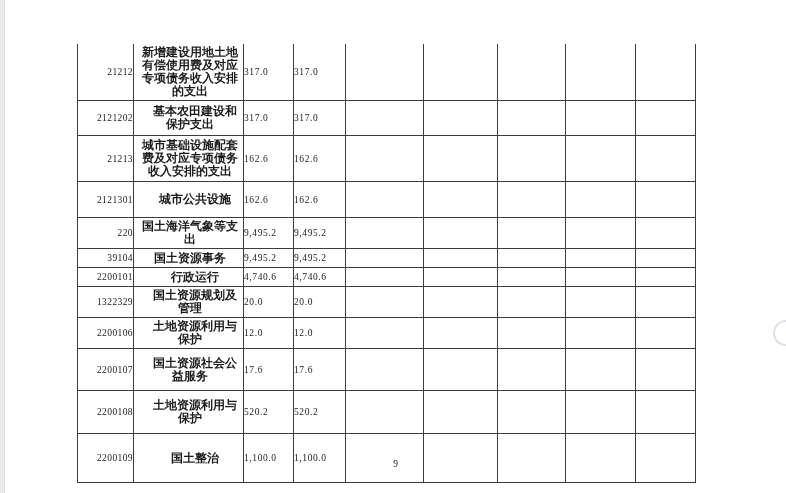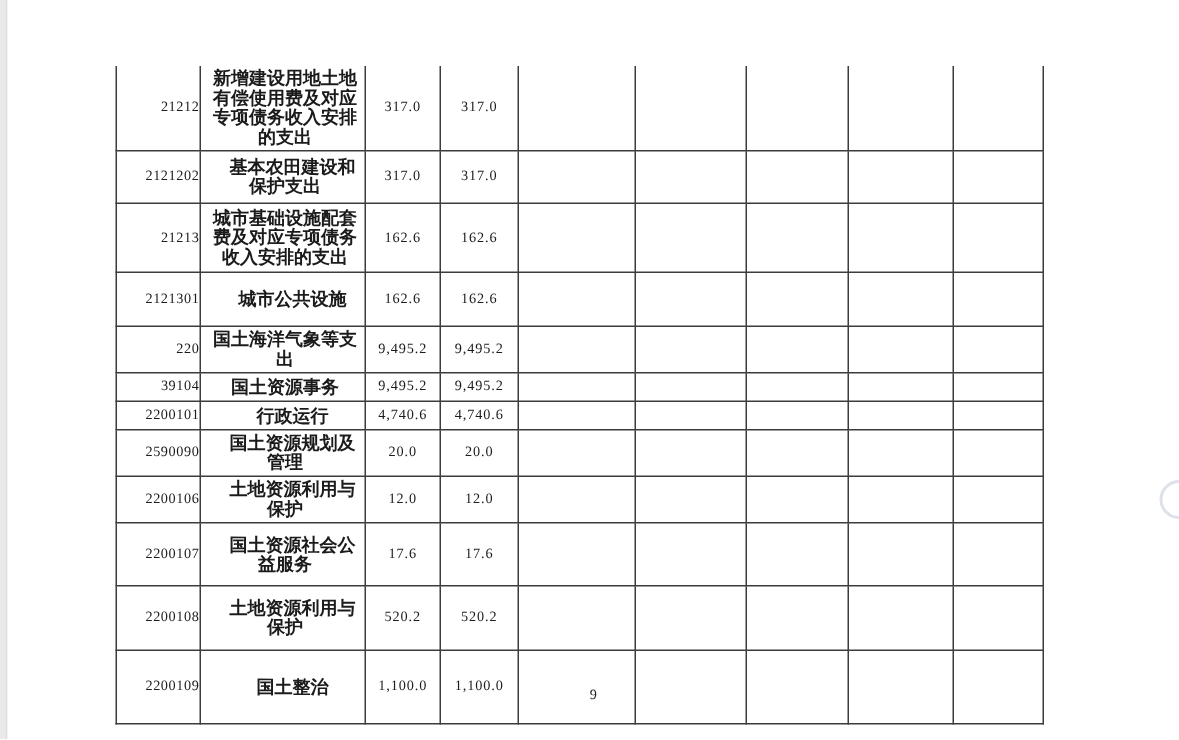--- a/index.html
+++ b/index.html
@@ -42,21 +42,21 @@
     font-size: 12px;
     line-height: 13px;
     font-weight: 600;
     padding: 2px 3px 2px 6px;
     text-align: center;
     word-break: break-all;
   }
   td.name.ind { text-indent: 10px; }
   td.num {
     font-size: 9.5px;
-    text-align: center;
+    text-align: left;
     letter-spacing: 0.6px;
     white-space: nowrap;
   }
   td.empty { background: #ffffff; }
 
   .page-number {
     position: absolute;
     left: 0; top: 459px; width: 781px;
     text-align: center;
     font-size: 9.5px;
@@ -163,21 +163,21 @@
         <td class="name ind">行政运行</td>
         <td class="num">4,740.6</td>
         <td class="num">4,740.6</td>
         <td class="empty"></td>
             <td class="empty"></td>
             <td class="empty"></td>
             <td class="empty"></td>
             <td class="empty"></td>
       </tr>
       <tr style="height:17px">
-        <td class="code">2590090</td>
+        <td class="code">1322329</td>
         <td class="name ind">国土资源规划及管理</td>
         <td class="num">20.0</td>
         <td class="num">20.0</td>
         <td class="empty"></td>
             <td class="empty"></td>
             <td class="empty"></td>
             <td class="empty"></td>
             <td class="empty"></td>
       </tr>
       <tr style="height:15px">

